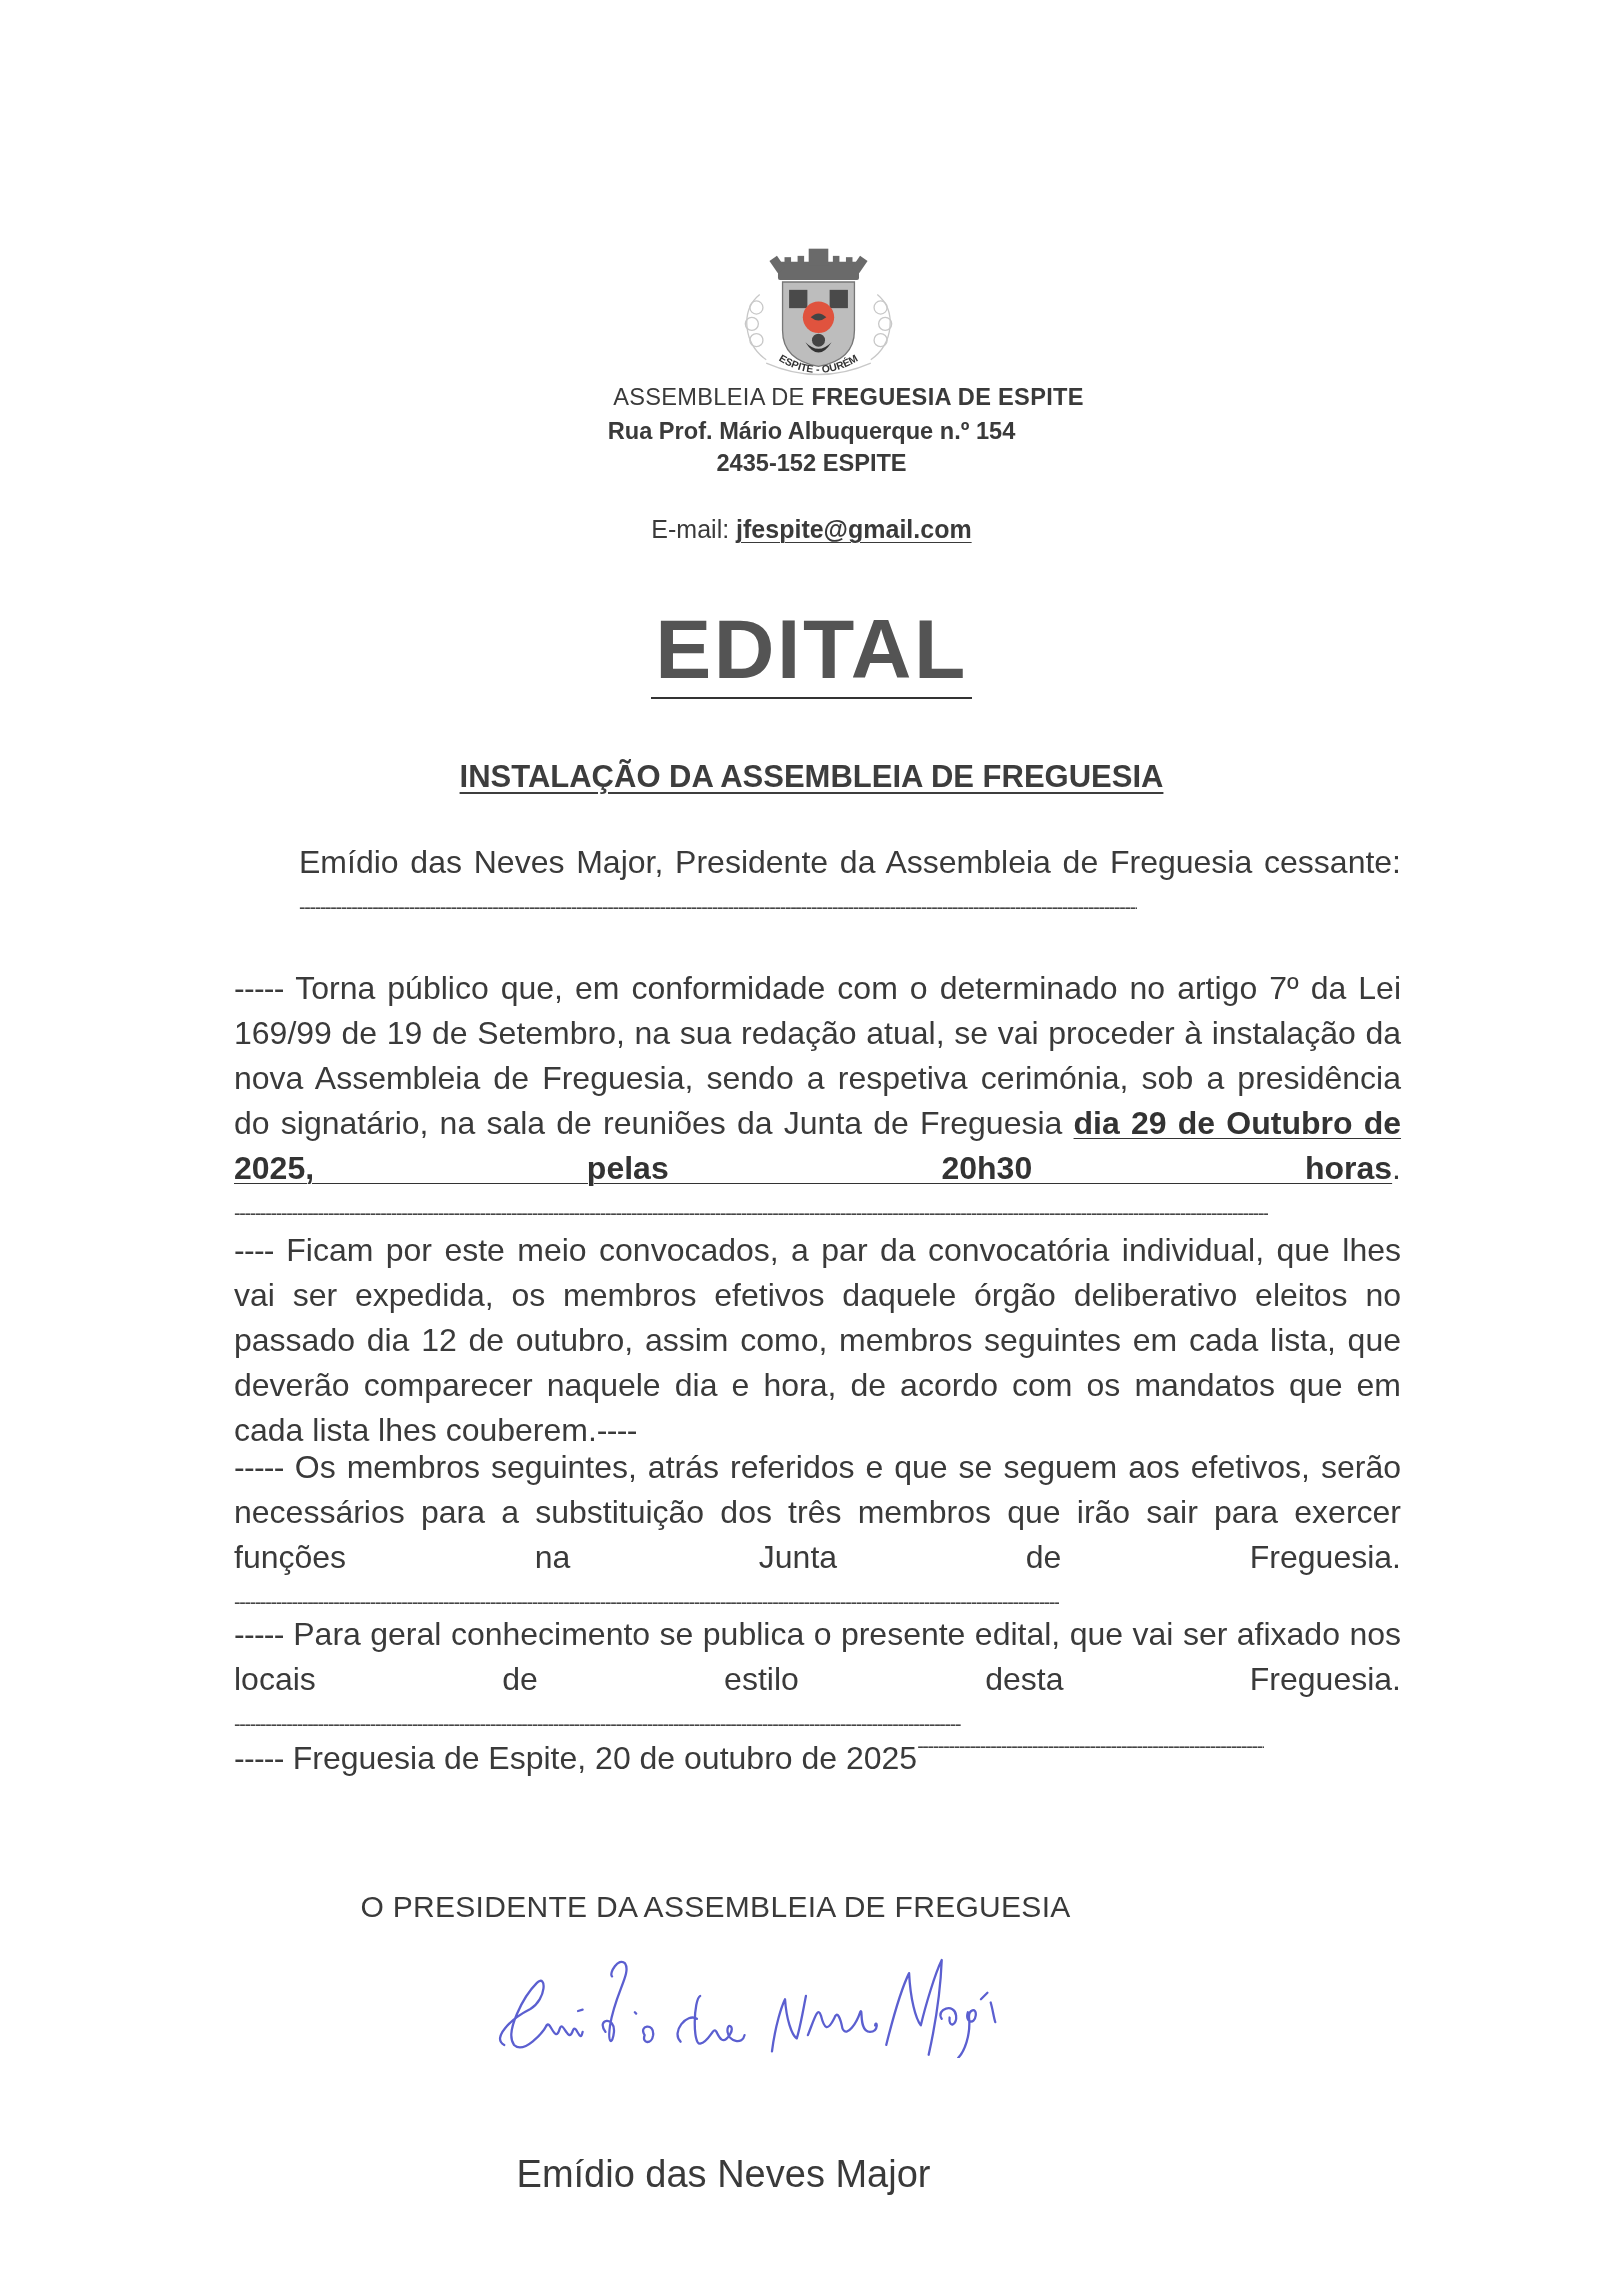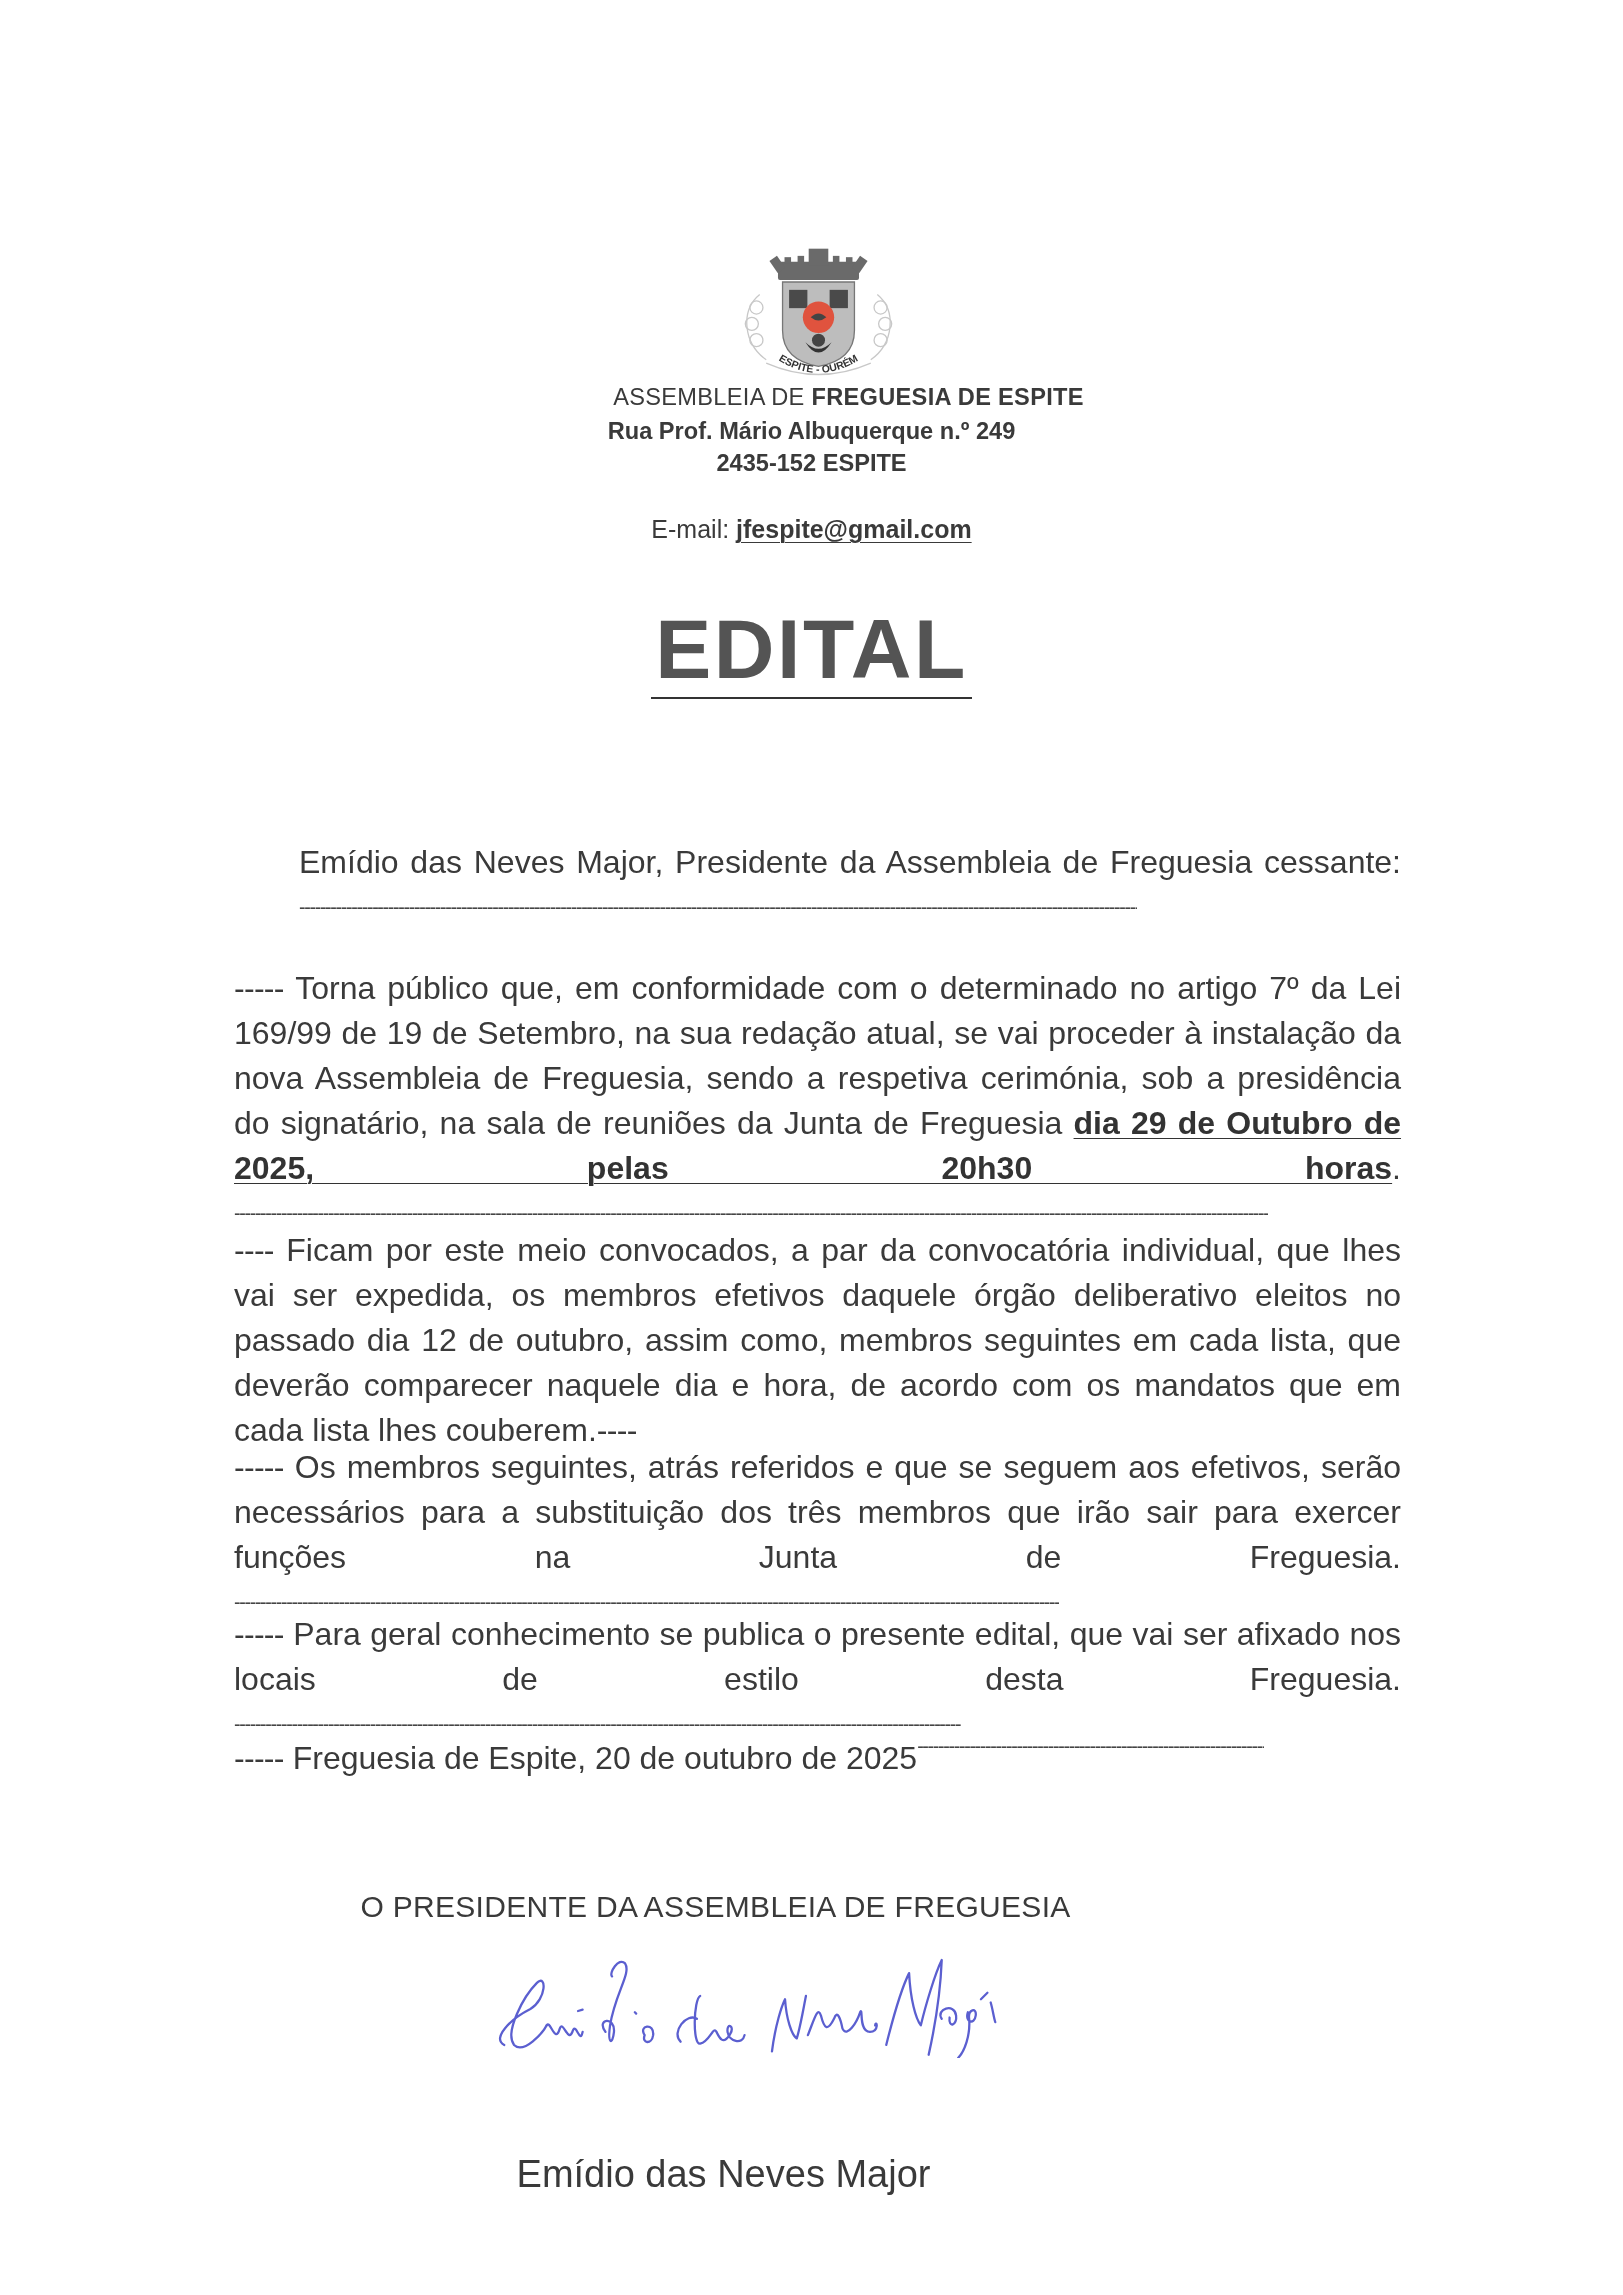--- a/index.html
+++ b/index.html
@@ -89,28 +89,31 @@
 
     <path id="crestArc" d="M70 190 Q140 240 210 190" fill="none"></path>
     <text font-size="16" font-weight="bold" fill="#333" font-family="Liberation Sans, sans-serif">
       <textPath href="#crestArc" startOffset="50%" text-anchor="middle">ESPITE - OURÉM</textPath>
     </text>
   </svg>
 
   <div class="hdr l1">
     <span>ASSEMBLEIA DE </span><b>FREGUESIA DE ESPITE</b>
   </div>
-  <div class="hdr l2">Rua Prof. Mário Albuquerque n.º 249</div>
+  <div class="hdr l2">Rua Prof. Mário Albuquerque n.º 154</div>
   <div class="hdr l3">2435-152 ESPITE</div>
   <div class="hdr l5">
     <span>E-mail: </span><span class="email">jfespite@gmail.com</span>
   </div>
 
   <div class="title">
     <span>EDITAL</span>
+  </div>
+  <div class="subtitle">
+    <span>INSTALAÇÃO DA ASSEMBLEIA DE FREGUESIA</span>
   </div>
 
   <p class="body-text para p1">
     <span>Emídio das Neves Major, Presidente da Assembleia de Freguesia cessante:</span>
     <span class="fill" style="width:903px">----------------------------------------------------------------------------------------------------------------------------------------------------------------------------------------------------------------------------------------------------------------</span>
   </p>
 
   <p class="body-text para p2">
     <span class="dash">-----</span><span> Torna público que, em conformidade com o determinado no artigo 7º da Lei 169/99 de 19 de Setembro, na sua redação atual, se vai proceder à instalação da nova Assembleia de Freguesia, sendo a respetiva cerimónia, sob a presidência do signatário, na sala de reuniões da Junta de Freguesia </span><span class="bold-u">dia 29 de Outubro de 2025, pelas 20h30 horas</span><span>.</span>
     <span class="fill" style="width:1034px">----------------------------------------------------------------------------------------------------------------------------------------------------------------------------------------------------------------------------------------------------------------</span>

